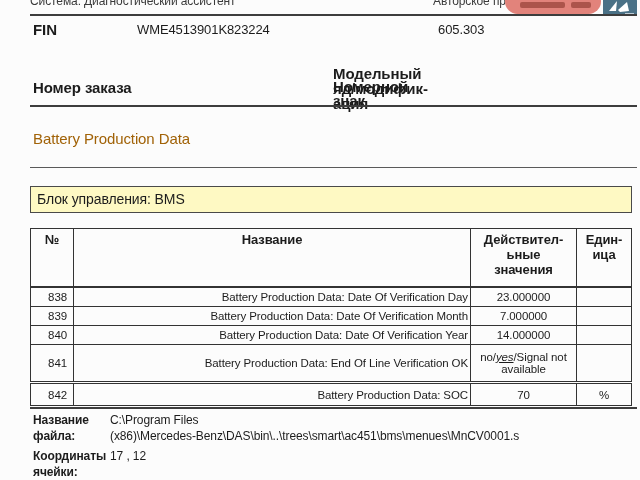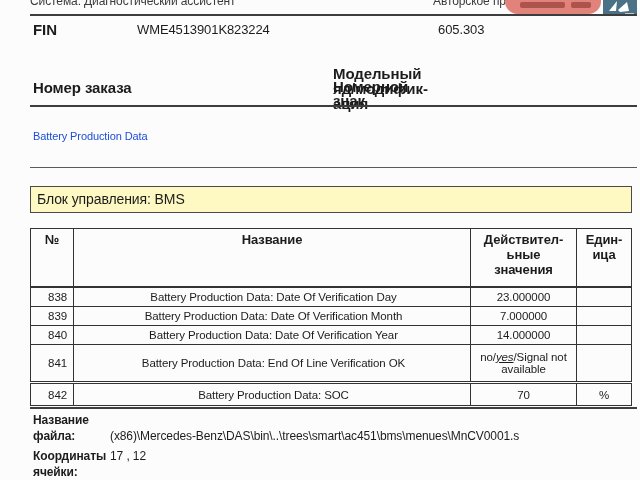--- a/index.html
+++ b/index.html
@@ -40,42 +40,42 @@
   .val{font-size:13px;line-height:15px;}
   .fin-label{left:33px;top:22px;}
   .fin-value{left:137px;top:22px;}
   .model-label{left:333px;top:22px;width:100px;margin-top:44px;}
   .model-value{left:438px;top:22px;}
   .order-label{left:33px;top:80px;}
   .order-value{left:137px;top:80px;}
   .plate-label{left:333px;top:80px;width:100px;line-height:14px;}
   .plate-value{left:438px;top:80px;}
 
-  .section-title{left:33px;top:130px;font-size:11px;color:#1d4ed8;}
+  .section-title{left:33px;top:130px;font-size:15px;color:#a16207;}
 
   .cu-box{
     left:30px;top:186px;width:594px;height:25px;border:1px solid #4a4a4a;
     font-size:14px;line-height:25px;padding-left:6px;background:#fef9c3;
   }
 
   
   .vtable{
     position:absolute;left:30px;top:228px;border-collapse:collapse;
     table-layout:fixed;width:601px;font-size:11.5px;background:#fcfcfc;
   }
   .vtable th,.vtable td{border:1px solid #333;overflow:hidden;}
   .vtable thead th{
     font-size:13px;font-weight:bold;vertical-align:top;padding-top:3px;
     text-align:center;height:53px;border-bottom:2px solid #333;
   }
   .vtable td{height:16px;padding:1px 2px;}
   .vtable tbody tr:nth-child(4) td{height:34px;}
   .vtable tbody tr:last-child td{border-top:3px double #333;height:19px;}
   .c-num{text-align:right;padding-right:6px !important;}
-  .c-name{text-align:center;padding-left:5px !important;}
+  .c-name{text-align:right;padding-left:5px !important;}
   .c-val{text-align:center;}
   .c-unit{text-align:center;}
   .u{text-decoration:underline;font-style:italic;}
 
   
   .f-lbl{font-size:12px;font-weight:bold;line-height:16px;}
   .f-val{font-size:12px;line-height:16px;}
   .fname-label{left:33px;top:412px;width:78px;}
   .fname-value{left:110px;top:412px;width:525px;}
   .coords-label{left:33px;top:448px;width:85px;}
@@ -175,20 +175,20 @@
       <td class="c-unit">%</td>
     </tr>
   </tbody>
   </table>
 
   <div class="rule rule-4"></div>
 
   <span class="abs f-lbl fname-label preline">Название
 файла:</span>
   <span class="abs f-val fname-value">
-    <br>
+    <span>C:\Program Files</span><br>
     <span>(x86)\Mercedes-Benz\DAS\bin\..\trees\smart\ac451\bms\menues\MnCV0001.s</span>
   </span>
   <span class="abs f-lbl coords-label preline">Координаты
 ячейки:</span>
   <span class="abs f-val coords-value">17 , 12</span>
 
 </div>
 
 </body></html>

